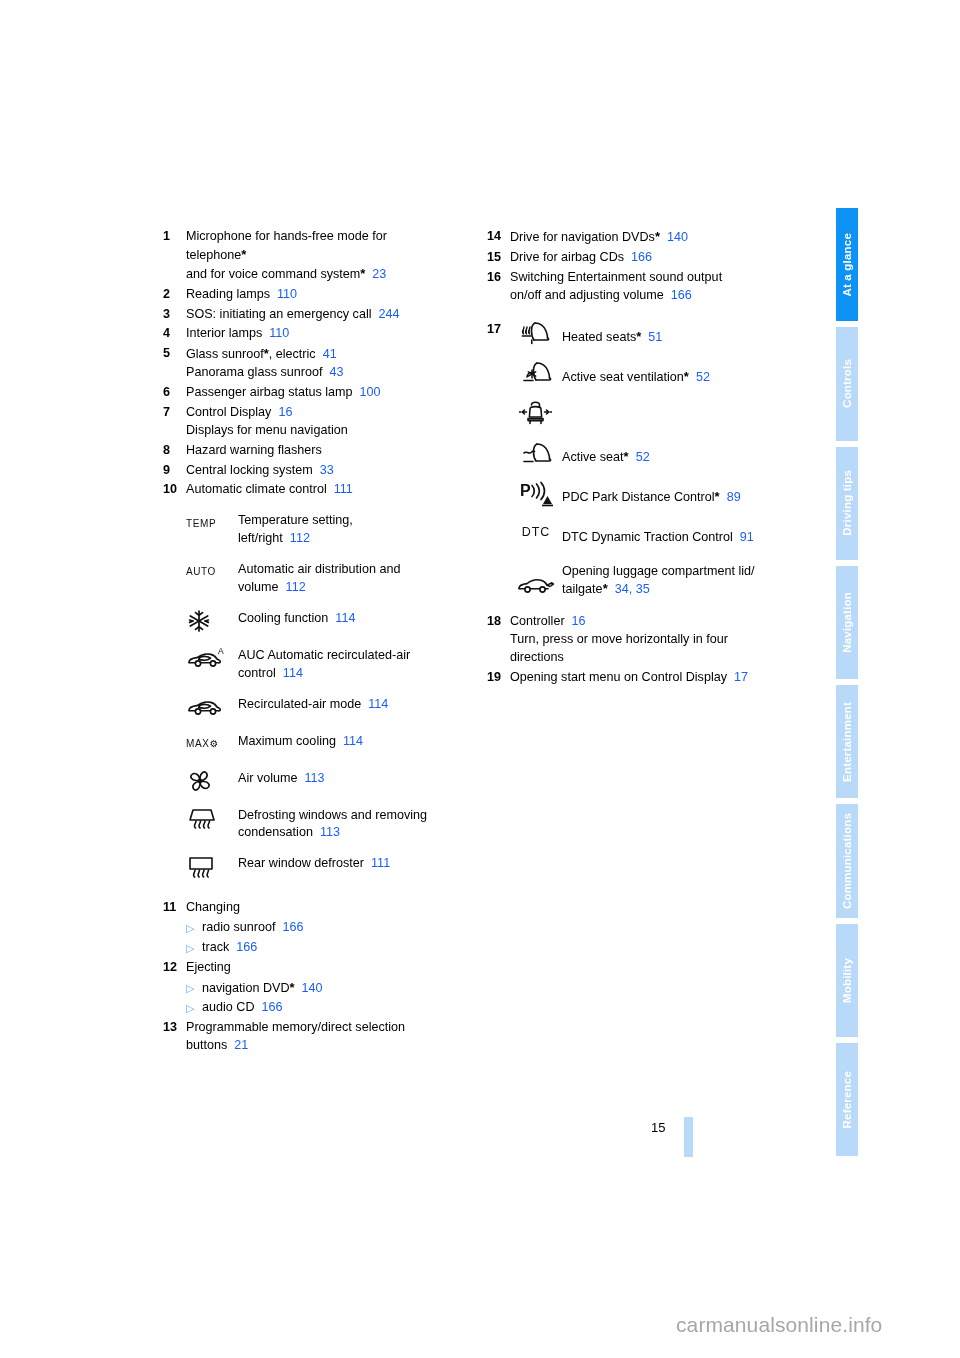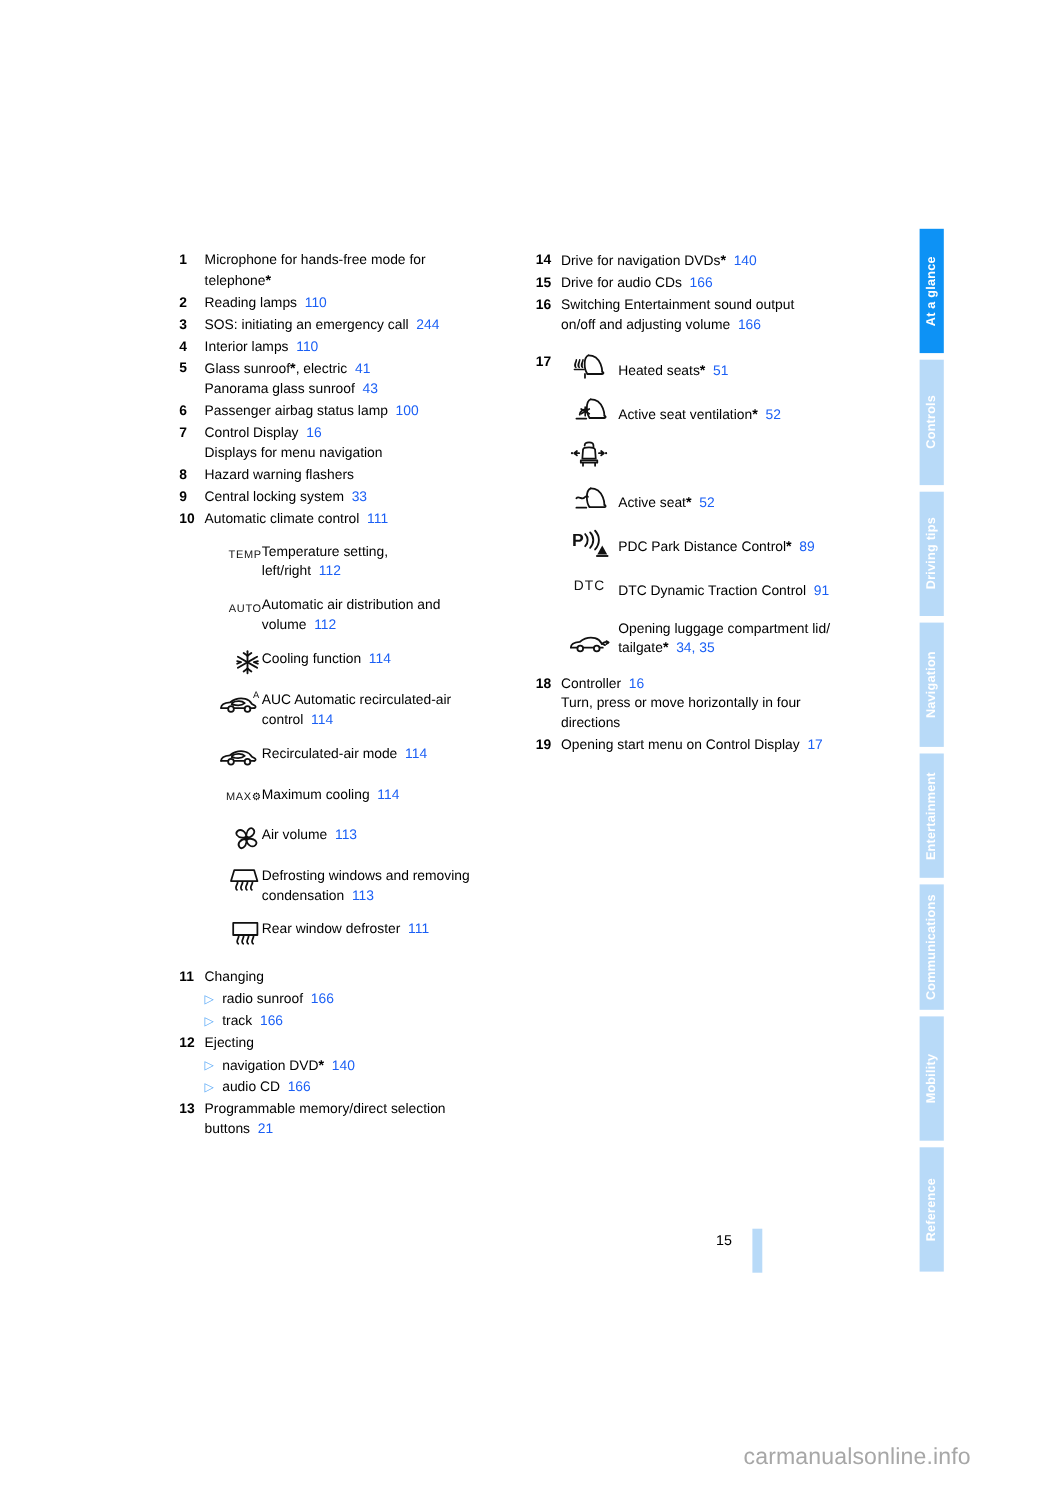--- a/index.html
+++ b/index.html
@@ -73,21 +73,21 @@
   
   .icontable { margin-left: 23px; margin-top: 11px; }
   .icontable .irow {
     display: flex;
     align-items: flex-start;
     margin-bottom: 11px;
   }
   .icontable .icell {
     flex: 0 0 52px;
     height: 26px;
-    display: flex; align-items: center; justify-content: flex-end;
+    display: flex; align-items: center; justify-content: flex-start;
     padding-top: 1px;
   }
   .icontable .ilabel { flex: 1 1 auto; padding-top: 2px; }
 
   .glyphtext { font-size: 10px; letter-spacing: 0.6px; color: #111; font-weight: normal; }
   .glyphtext.big { font-size: 12.5px; letter-spacing: 1px; }
   .maxbox { display: flex; flex-direction: row; align-items: center; line-height: 1.0; }
   .maxbox .sm { font-size: 9.5px; letter-spacing: 0.5px; }
 
   svg { display: block; }
@@ -154,20 +154,21 @@
       <span>Reference</span>
       </div>
     </div>
 
   <div class="col col-left" id="col-left">
       <div class="row">
       <div class="num">1</div>
       <div class="body">
           <span class="ln"><span>Microphone for hands-free mode for</span></span>
           <span class="ln"><span>telephone</span><span class="star">*</span></span>
+          <span class="ln"><span>and for voice command system</span><span class="star">*</span><span class="pg">23</span></span>
         </div>
     </div>
       <div class="row">
       <div class="num">2</div>
       <div class="body">
           <span class="ln"><span>Reading lamps</span><span class="pg">110</span></span>
         </div>
     </div>
       <div class="row">
       <div class="num">3</div>
@@ -396,21 +397,21 @@
   <div class="col col-right" id="col-right">
       <div class="row">
       <div class="num">14</div>
       <div class="body">
           <span class="ln"><span>Drive for navigation DVDs</span><span class="star">*</span><span class="pg">140</span></span>
         </div>
     </div>
       <div class="row">
       <div class="num">15</div>
       <div class="body">
-          <span class="ln"><span>Drive for audio CDs</span><span class="pg">166</span></span>
+          <span class="ln"><span>Drive for airbag CDs</span><span class="pg">166</span></span>
         </div>
     </div>
       <div class="row">
       <div class="num">16</div>
       <div class="body">
           <span class="ln"><span>Switching Entertainment sound output</span></span>
           <span class="ln"><span>on/off and adjusting volume</span><span class="pg">166</span></span>
         </div>
     </div>
       <div class="block17">

